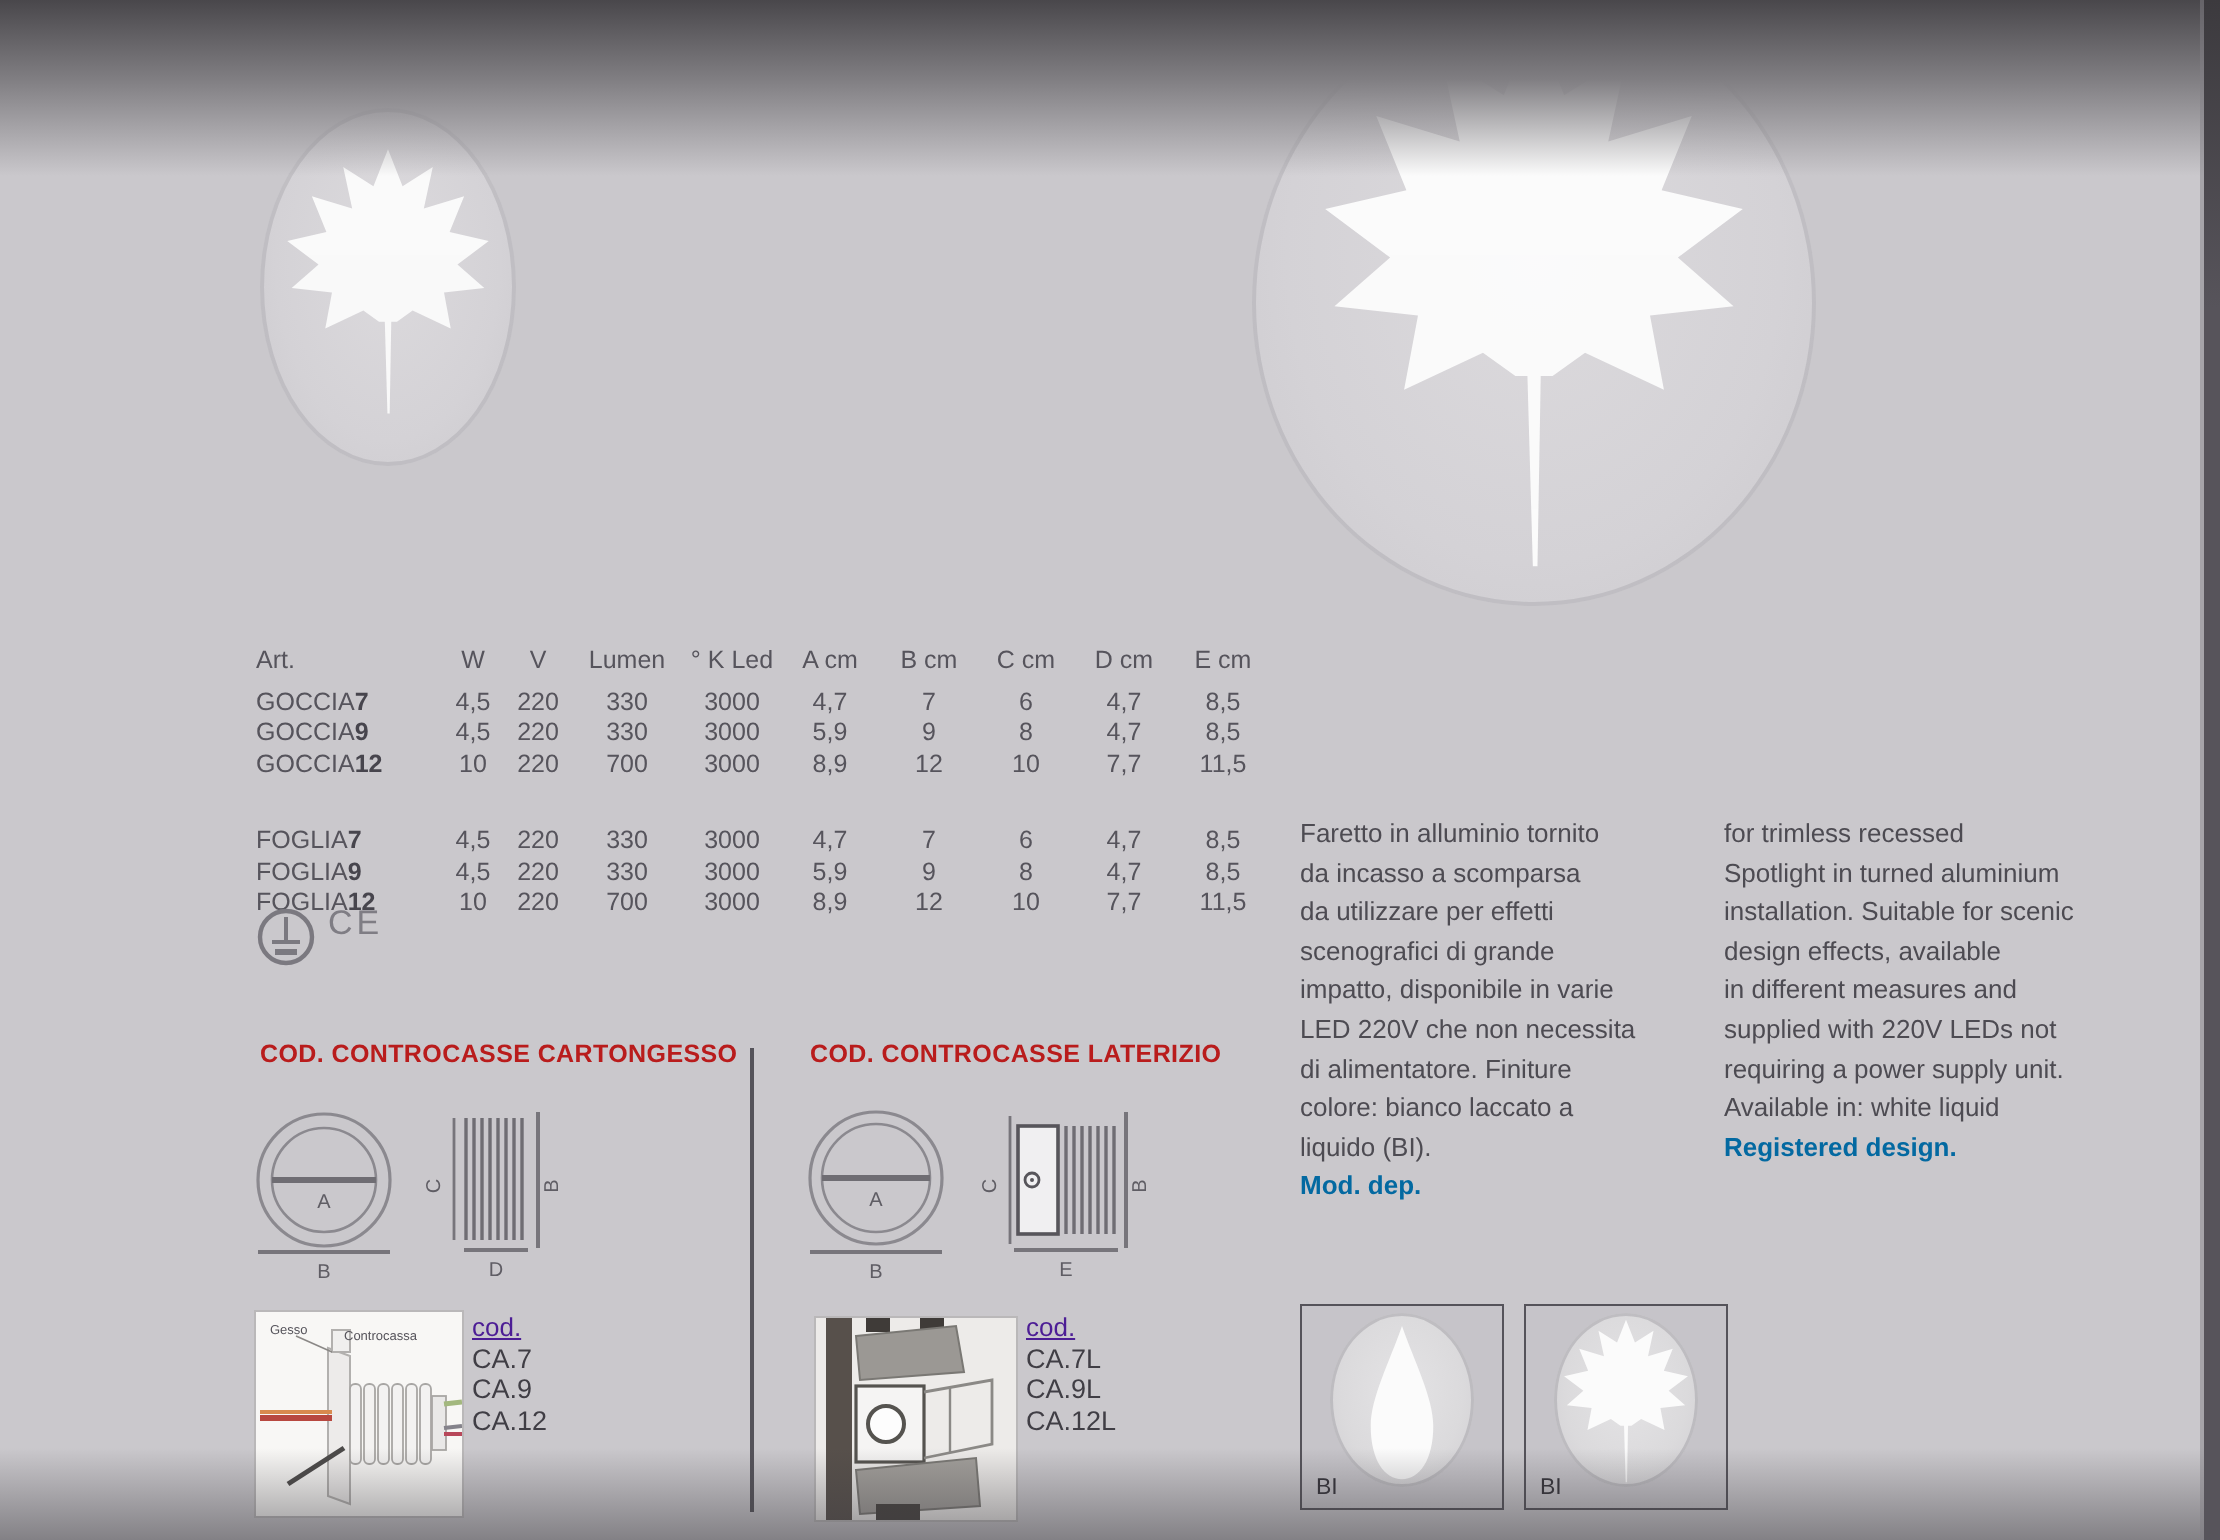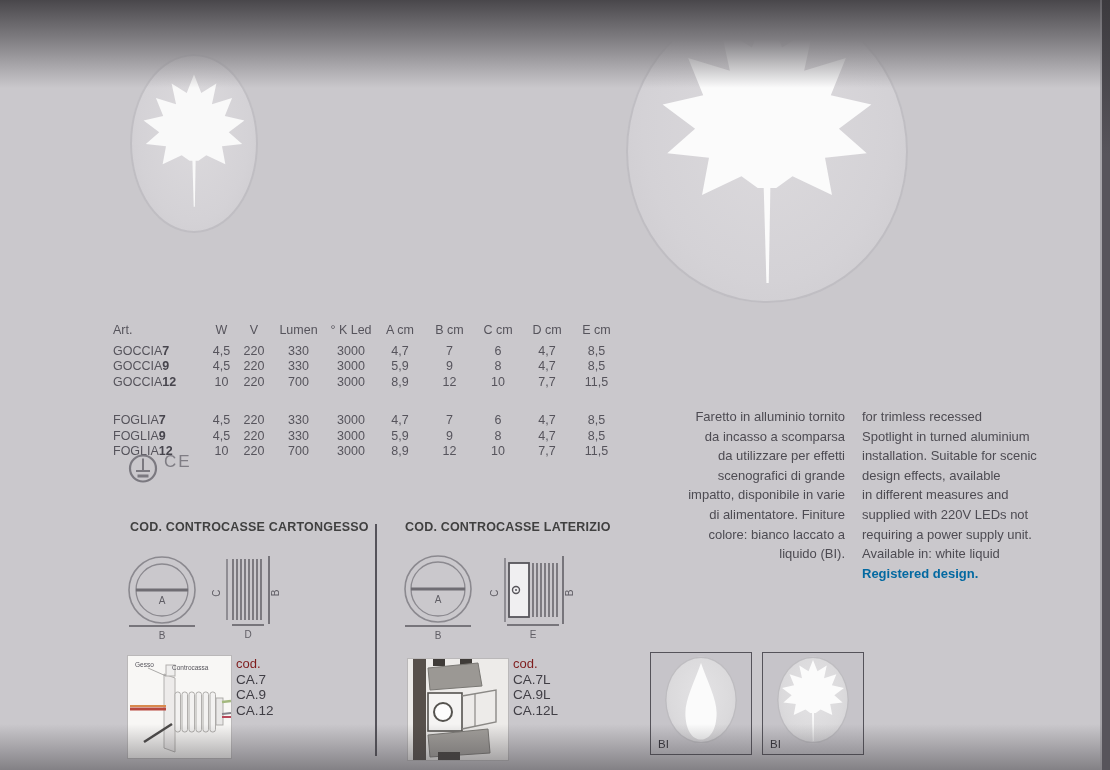--- a/index.html
+++ b/index.html
@@ -20,61 +20,61 @@
 
   
   .oval { position:absolute; border-radius:50%;
     background:radial-gradient(ellipse at 50% 42%, #dcdadd 0%, #d4d2d6 62%, #cbc9cd 100%);
     box-shadow: inset 0 0 0 2px rgba(176,174,180,0.55); }
   .oval-small { left:130px; top:54px; width:128px; height:179px; }
   .oval-large { left:626px; top:0px; width:282px; height:303px; }
   .oval svg { position:absolute; left:50%; top:50%; transform:translate(-50%,-52%); }
 
   
-  .spec-table { position:absolute; left:113px; top:321px; width:512px; }
+  .spec-table { position:absolute; left:128px; top:321px; width:512px; }
   .t-row { display:grid; grid-template-columns:92px 33px 32px 57px 48px 50px 49px 48px 50px 49px;
     height:15.5px; align-items:center; }
   .t-header { height:18px; }
   .t-cell { text-align:center; font-size:12.5px; color:#56545c; white-space:nowrap; }
   .t-art { text-align:left; }
   .t-size { font-weight:bold; color:#47454d; }
   .t-group { margin-top:4px; }
   .t-group + .t-group { margin-top:23px; }
 
   
   .certs { position:absolute; left:127px; top:452px; display:flex; align-items:flex-start; gap:4px; }
   .ce-text { font-size:17px; color:#7f7d84; letter-spacing:2px; }
 
   
-  .sec-title { position:absolute; font-size:12.5px; font-weight:bold; color:#404040; letter-spacing:0.2px; white-space:nowrap; }
+  .sec-title { position:absolute; font-size:12.5px; font-weight:bold; color:#b91c1c; letter-spacing:0.2px; white-space:nowrap; }
   .title-cartongesso { left:130px; top:520px; }
   .title-laterizio  { left:405px; top:520px; }
 
   .divider-v { position:absolute; left:375px; top:524px; width:2px; height:232px; background:#55535a; }
 
   .diagram { position:absolute; }
   .diag-cartongesso { left:128px; top:545px; }
   .diag-laterizio { left:403px; top:545px; }
   .diagram text { font-size:10px; fill:#5f5d64; font-family:"Liberation Sans",sans-serif; }
 
   
   .photo { position:absolute; background:#f8f7f5; box-shadow:0 0 0 1px rgba(170,168,166,0.5); }
   .photo-cartongesso { left:128px; top:656px; width:103px; height:102px; }
   .photo-laterizio  { left:408px; top:659px; width:100px; height:101px; }
 
   
   .cod-block { position:absolute; line-height:15.5px; }
   .cod-block-1 { left:236px; top:656px; }
   .cod-block-2 { left:513px; top:656px; }
-  .cod-label { font-size:13px; color:#7f1d1d; }
+  .cod-label { font-size:13px; color:#4c1d95;text-decoration:underline; }
   .code-line { font-size:13.5px; font-weight:normal; color:#403e45; }
 
   
   .desc { position:absolute; top:407px; font-size:13px; line-height:19.6px; color:#4d4b52; }
-  .desc-it { left:650px; width:195px;text-align:right; }
+  .desc-it { left:650px; width:195px; }
   .desc-en { left:862px; width:205px; }
   .desc-bold { font-weight:bold; color:#0369a1; }
 
   
   .finish-sq { position:absolute; top:652px; width:102px; height:103px;
     background:#c6c4c9; border:1.5px solid #55535a; box-sizing:border-box; }
   .finish-1 { left:650px; }
   .finish-2 { left:762px; }
   .finish-oval { position:absolute; left:50%; top:47%; transform:translate(-50%,-50%);
     width:72px; height:87px; border-radius:50%;
@@ -327,24 +327,26 @@
       </div>
   </div>
 
   <div class="desc desc-it">
     <div>
         <div>Faretto in alluminio tornito</div>
         <div>da incasso a scomparsa</div>
         <div>da utilizzare per effetti</div>
         <div>scenografici di grande</div>
         <div>impatto, disponibile in varie</div>
+        <div>LED 220V che non necessita</div>
         <div>di alimentatore. Finiture</div>
         <div>colore: bianco laccato a</div>
         <div>liquido (BI).</div>
       </div>
+    <div class="desc-bold">Mod. dep.</div>
   </div>
   <div class="desc desc-en">
     <div>
         <div>for trimless recessed</div>
         <div>Spotlight in turned aluminium</div>
         <div>installation. Suitable for scenic</div>
         <div>design effects, available</div>
         <div>in different measures and</div>
         <div>supplied with 220V LEDs not</div>
         <div>requiring a power supply unit.</div>

